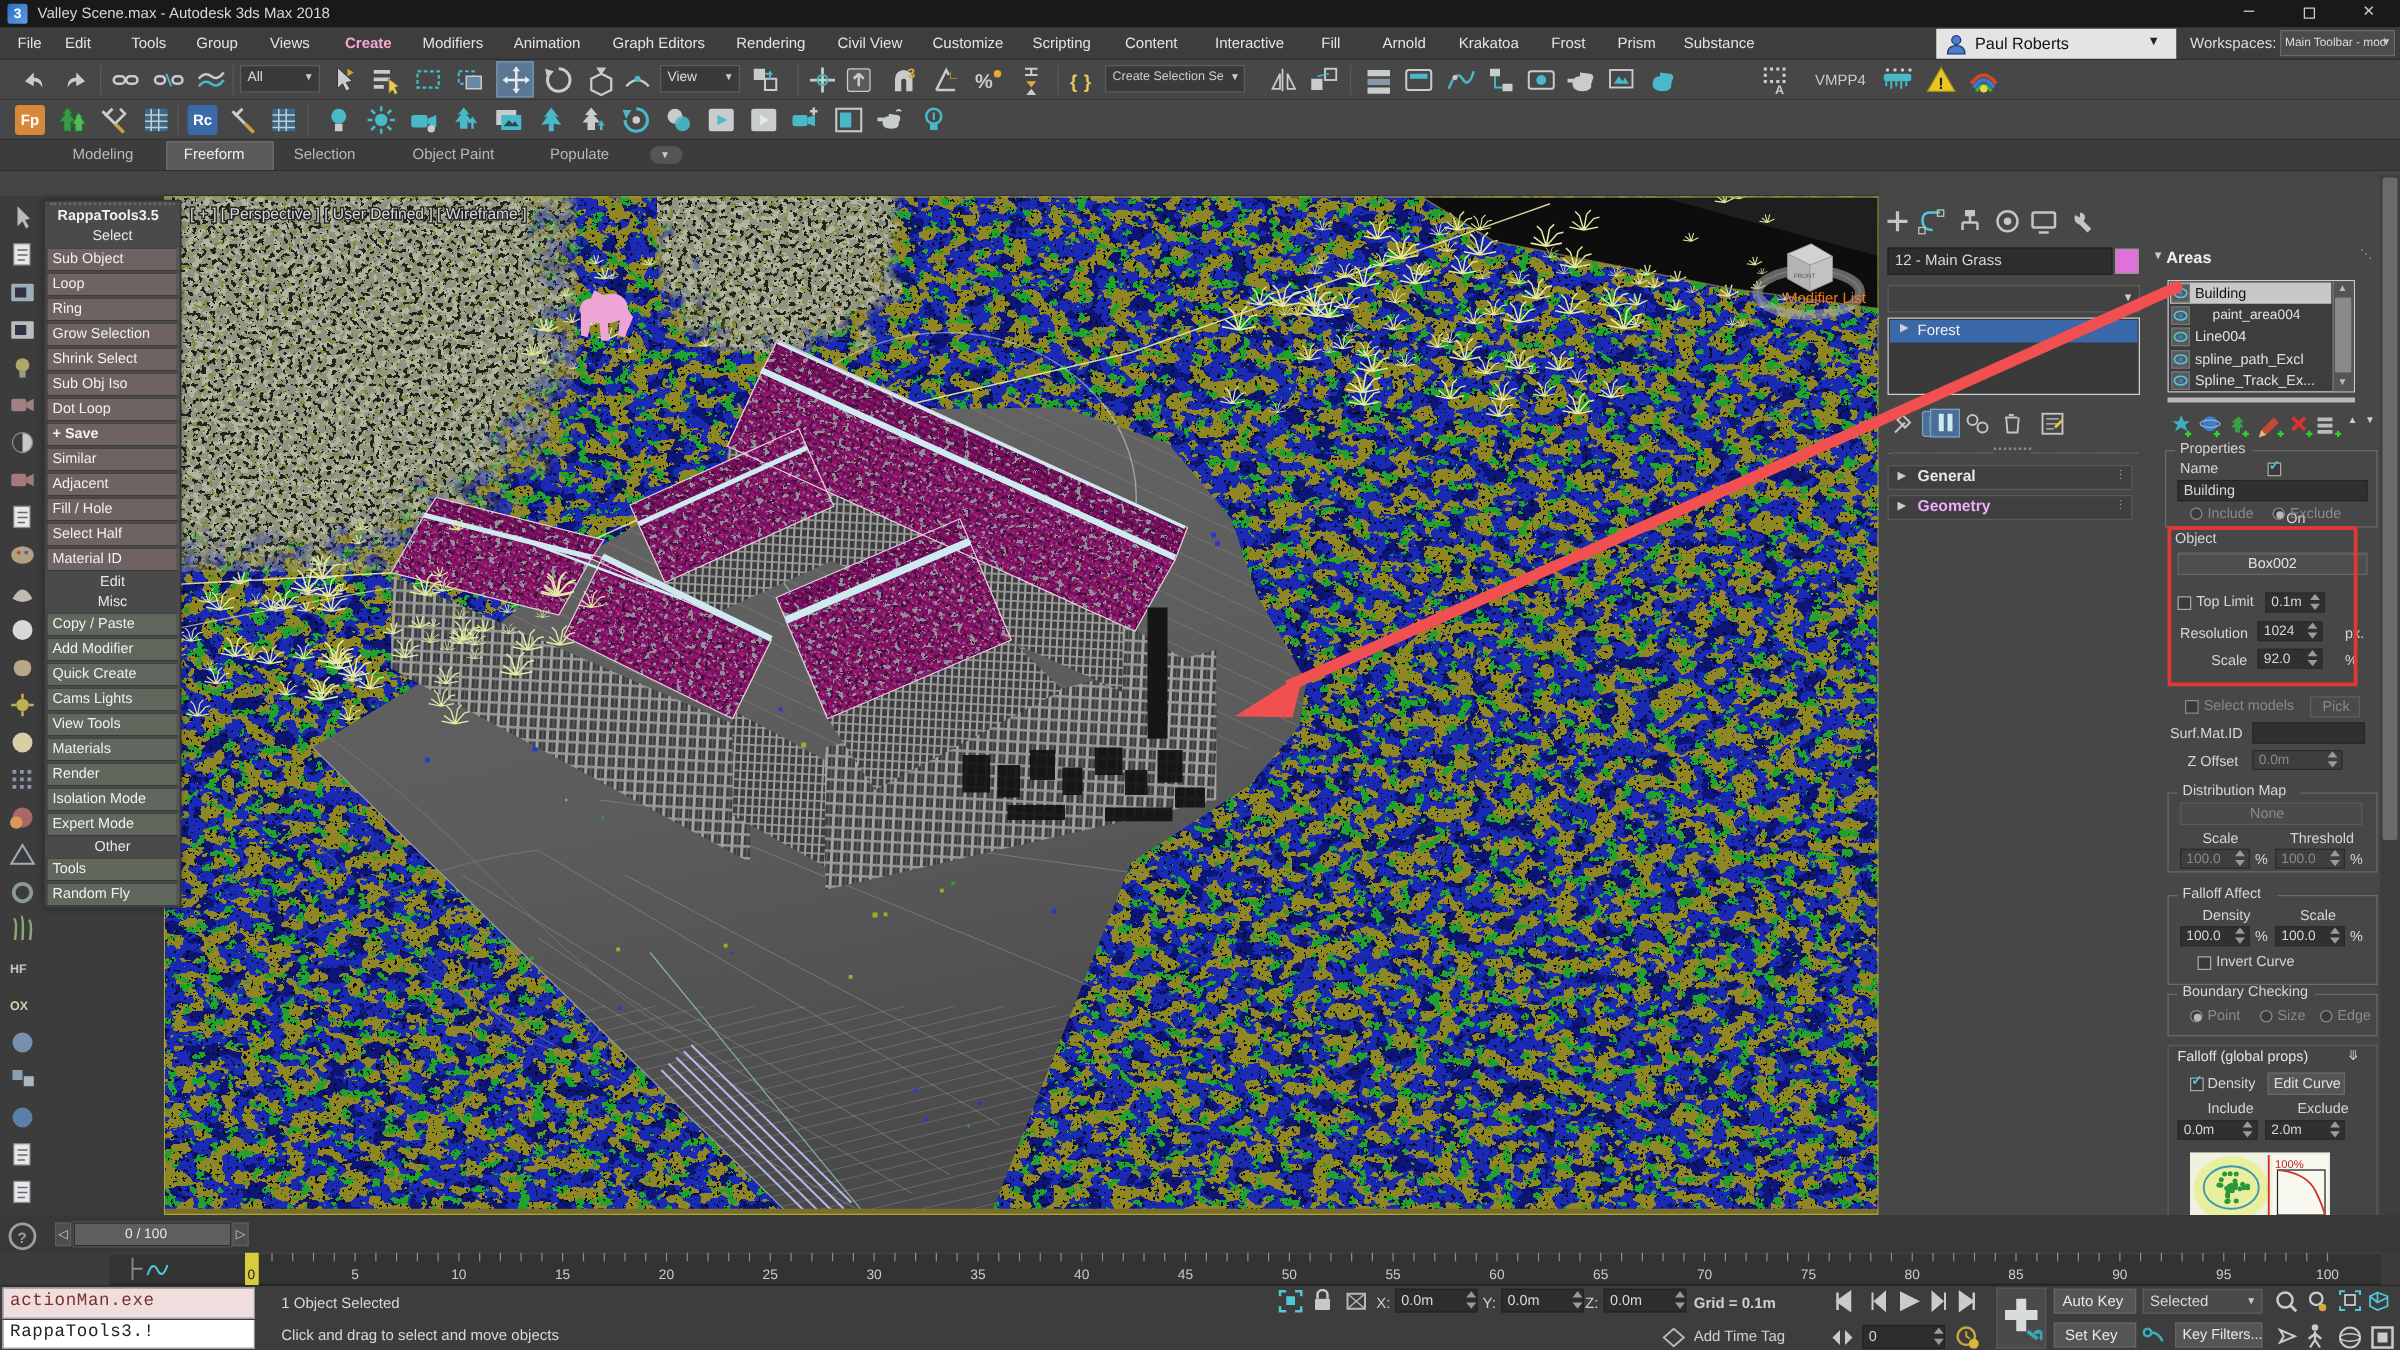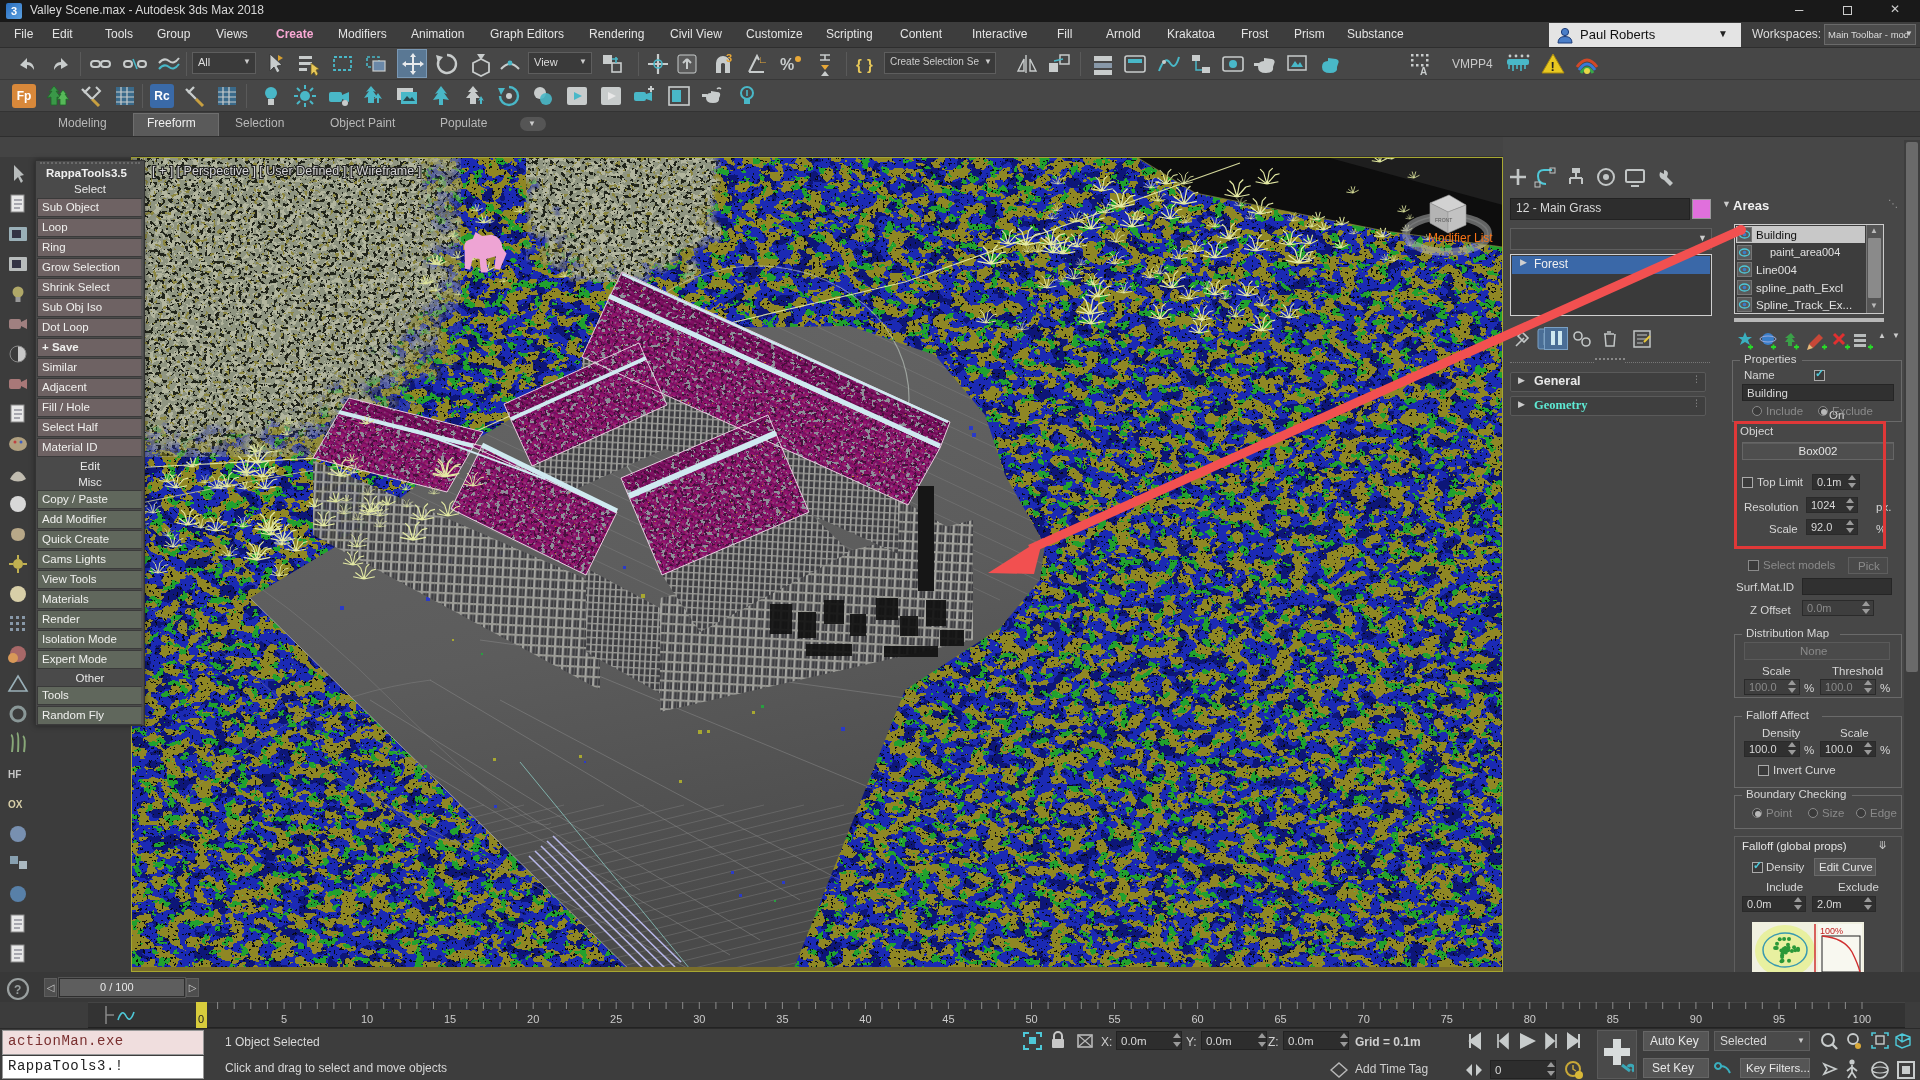--- a/index.html
+++ b/index.html
@@ -1085,21 +1085,21 @@
 <div style="position:absolute;left:1551px;top:331px;width:4px;height:14px;background:#cfe9f0;"></div>
 <div style="position:absolute;left:1558px;top:331px;width:4px;height:14px;background:#cfe9f0;"></div>
 <div style="position:absolute;left:1510px;top:362px;width:200px;height:1px;border-top:1px dotted #777;"></div>
 <div style="position:absolute;left:1595px;top:358px;width:30px;height:5px;background:#474747;border-top:2px dotted #888;"></div>
 <div style="position:absolute;left:1510px;top:372px;width:196px;height:20px;background:#3f3f3f;border:1px solid #5a5a5a;border-radius:2px;"></div>
 <div style="position:absolute;left:1518px;top:375px;font-size:9px;color:#cccccc;font-weight:normal;white-space:nowrap;">▶</div>
 <div style="position:absolute;left:1534px;top:374px;font-size:12.5px;color:#e8e8e8;font-weight:bold;white-space:nowrap;">General</div>
 <div style="position:absolute;left:1692px;top:374px;font-size:9px;color:#999;font-weight:normal;white-space:nowrap;">⋮</div>
 <div style="position:absolute;left:1510px;top:396px;width:196px;height:20px;background:#3f3f3f;border:1px solid #5a5a5a;border-radius:2px;"></div>
 <div style="position:absolute;left:1518px;top:399px;font-size:9px;color:#cccccc;font-weight:normal;white-space:nowrap;">▶</div>
-<div style="position:absolute;left:1534px;top:398px;font-size:12.5px;color:#5eead4;font-weight:bold;white-space:nowrap;font-family:Liberation Serif, serif;">Geometry</div>
+<div style="position:absolute;left:1534px;top:398px;font-size:12.5px;color:#f0abfc;font-weight:bold;white-space:nowrap;">Geometry</div>
 <div style="position:absolute;left:1692px;top:398px;font-size:9px;color:#999;font-weight:normal;white-space:nowrap;">⋮</div>
 <div style="position:absolute;left:1722px;top:199px;font-size:9px;color:#cccccc;font-weight:normal;white-space:nowrap;">▼</div>
 <div style="position:absolute;left:1733px;top:198px;font-size:13px;color:#f0f0f0;font-weight:bold;white-space:nowrap;">Areas</div>
 <div style="position:absolute;left:1888px;top:198px;font-size:10px;color:#999;font-weight:normal;white-space:nowrap;">⋱</div>
 <div style="position:absolute;left:1734px;top:224px;width:150px;height:90px;background:#3d3d3d;border:1px solid #cccccc;"></div>
 <div style="position:absolute;left:1736px;top:226px;width:129px;height:17px;background:#c8c8c8;"></div>
 <div style="position:absolute;left:1756px;top:228px;font-size:11.5px;color:#111111;font-weight:normal;white-space:nowrap;">Building</div>
 <div style="position:absolute;left:1737px;top:227px;width:15px;height:15px;background:#5a5a5a;border:1px solid #777;"></div>
 <svg style="position:absolute;left:1738px;top:228px" width="13" height="13" viewBox="0 0 13 13">
     <ellipse cx="6.5" cy="6.5" rx="5" ry="3.5" fill="none" stroke="#4ec8d8" stroke-width="1.3"></ellipse>

